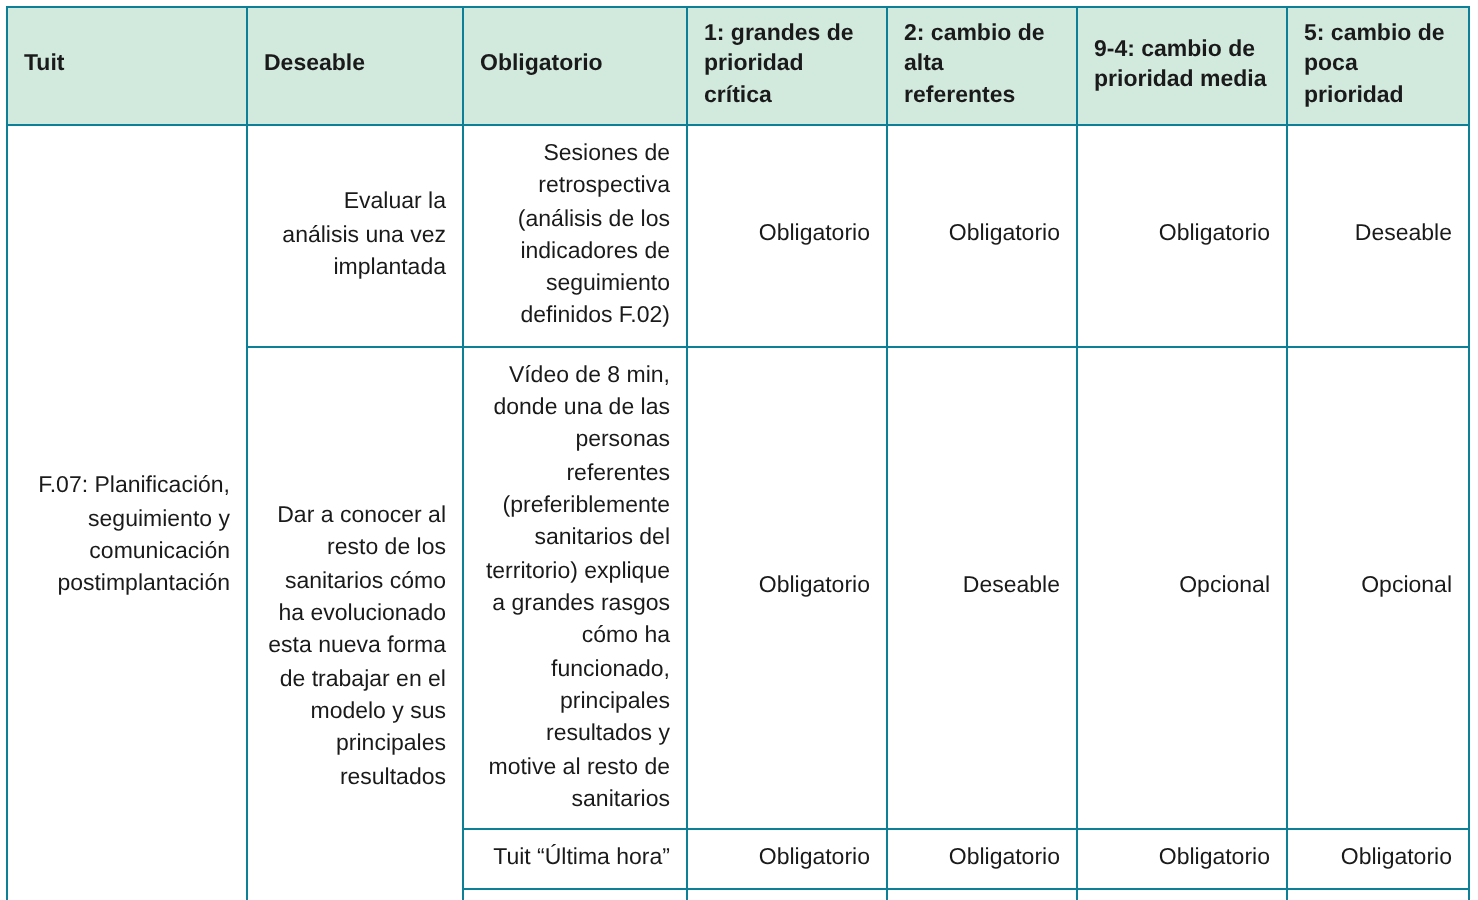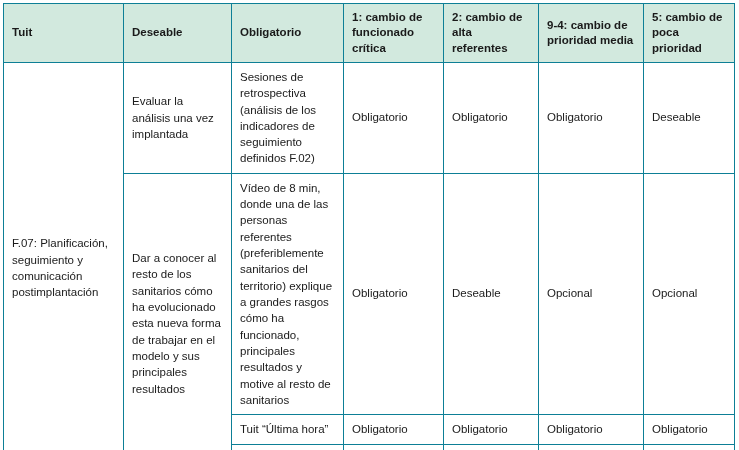--- a/index.html
+++ b/index.html
@@ -39,21 +39,21 @@
     font-size: 11.5px;
     line-height: 1.33;
     text-align: left;
     vertical-align: middle;
     height: 55px;
   }
   tbody td {
     font-size: 11.5px;
     line-height: 1.33;
     color: #1a1a1a;
-    text-align: left;
+    text-align: right;
   }
   td.phase-cell {
     font-size: 11.5px;
     line-height: 1.42;
     vertical-align: middle;
   }
   td.objective-cell,
   td.tool-cell {
     line-height: 1.42;
     vertical-align: middle;
@@ -87,21 +87,21 @@
       <col class="c-p1">
       <col class="c-p2">
       <col class="c-p34">
       <col class="c-p5">
     </colgroup>
     <thead>
       <tr>
         <th>Tuit</th>
         <th>Deseable</th>
         <th>Obligatorio</th>
-        <th>1: cambio de funcionado crítica</th>
+        <th>1: grandes de prioridad crítica</th>
         <th>2: cambio de alta referentes</th>
         <th>9-4: cambio de prioridad media</th>
         <th>5: cambio de poca prioridad</th>
       </tr>
     </thead>
     <tbody>
       <tr>
         <td class="phase-cell" rowspan="4">F.07: Planificación, seguimiento y comunicación postimplantación</td>
         <td class="objective-cell">Evaluar la análisis una vez implantada</td>
         <td class="tool-cell">Sesiones de retrospectiva (análisis de los indicadores de seguimiento definidos F.02)</td>

